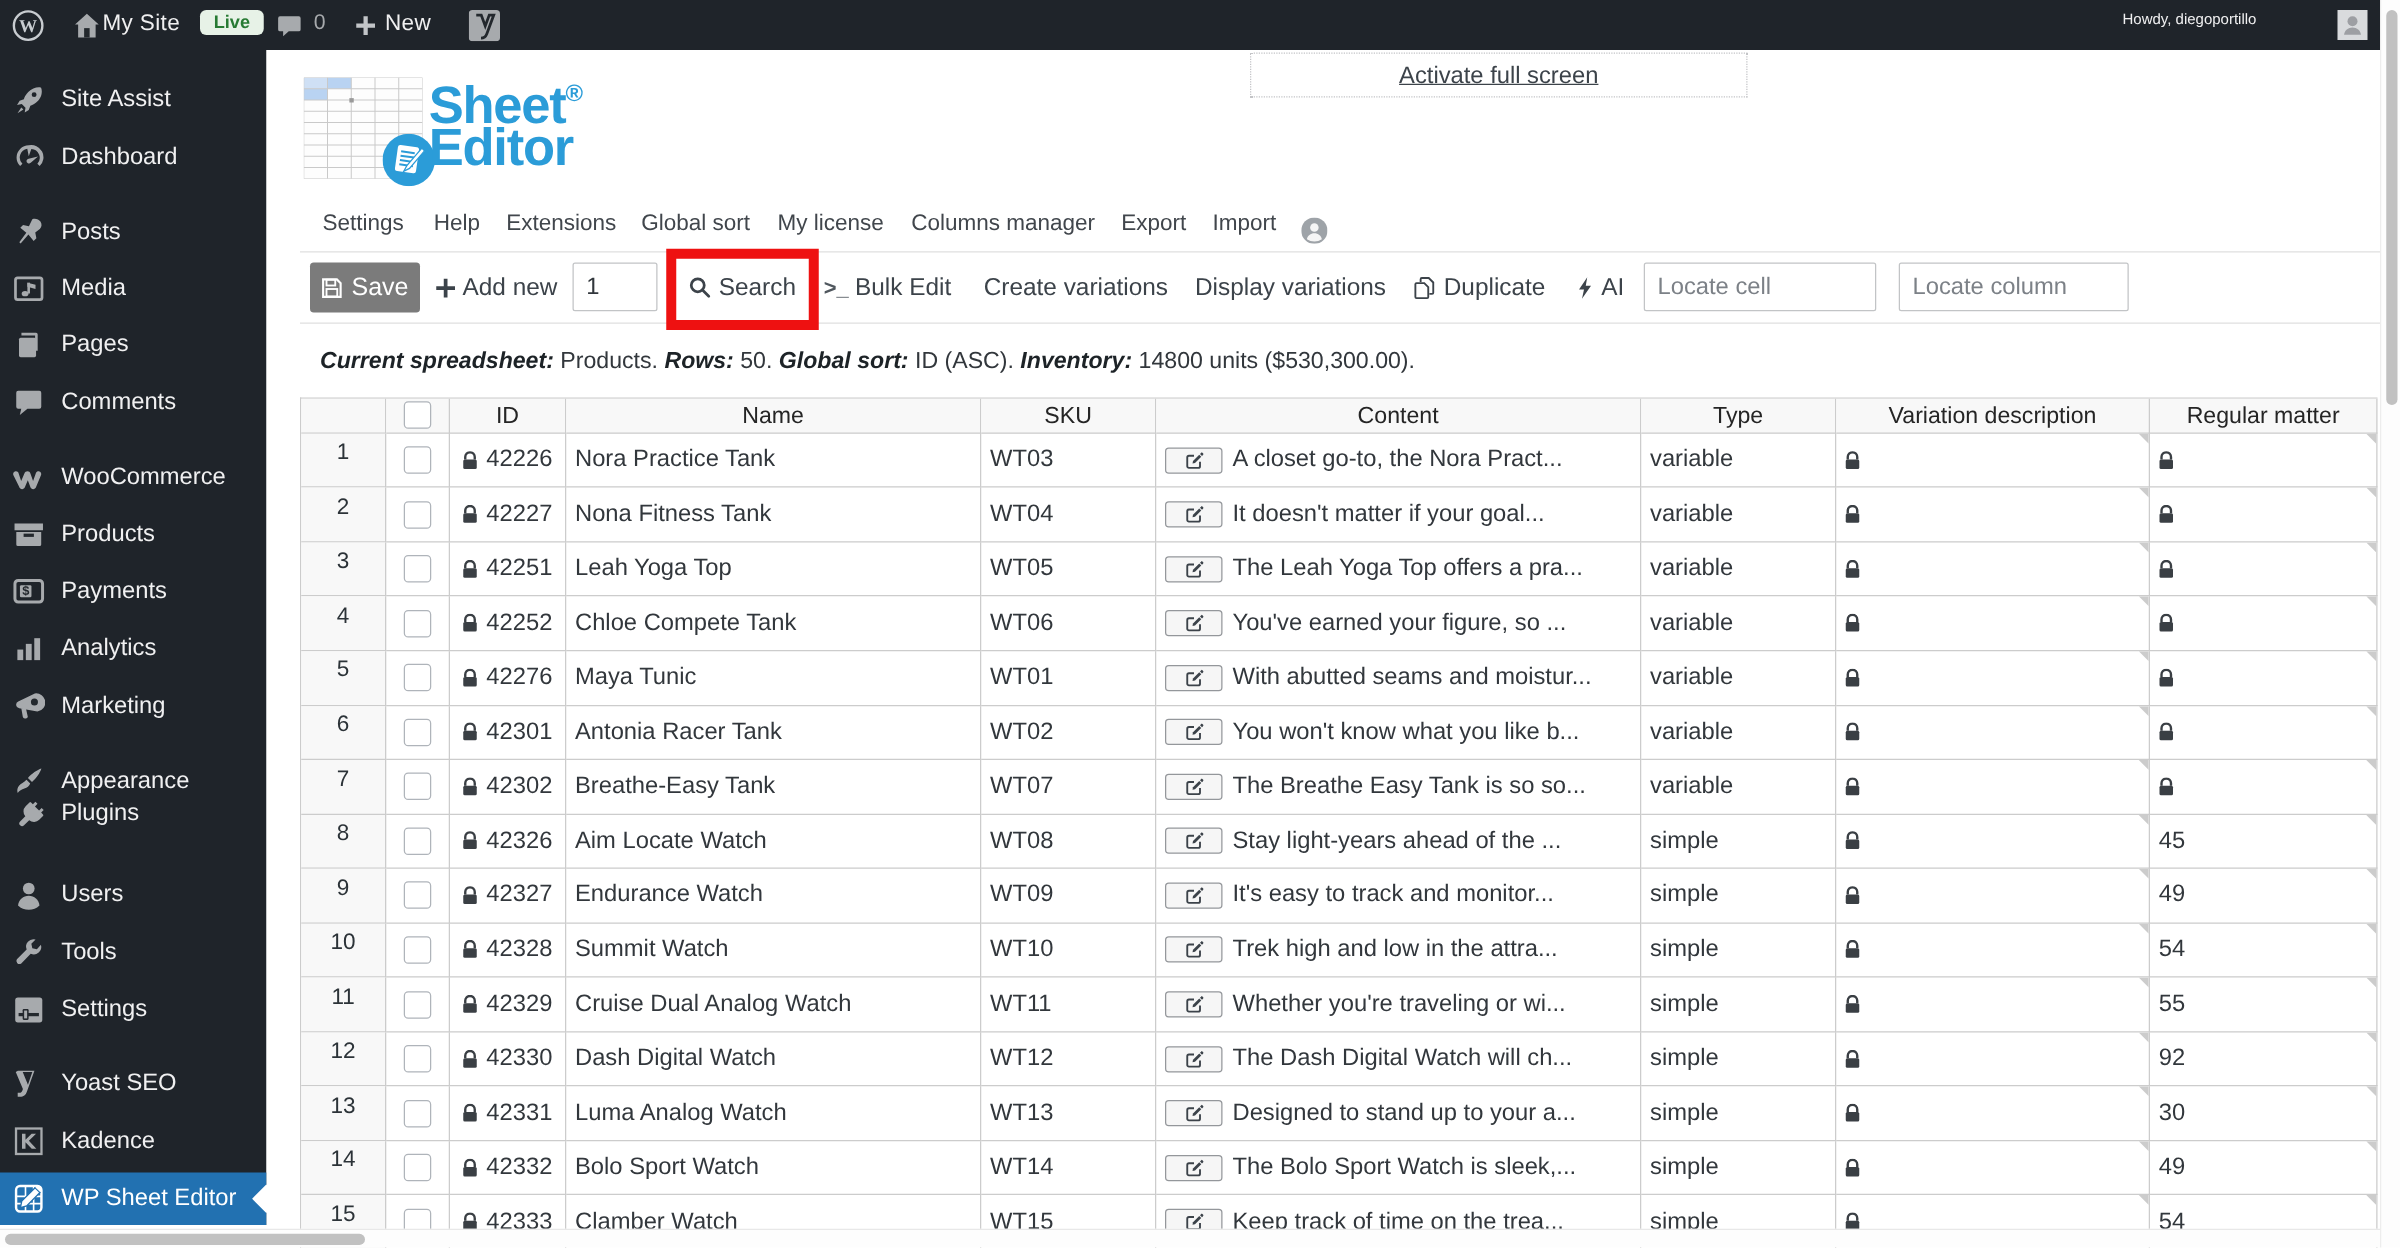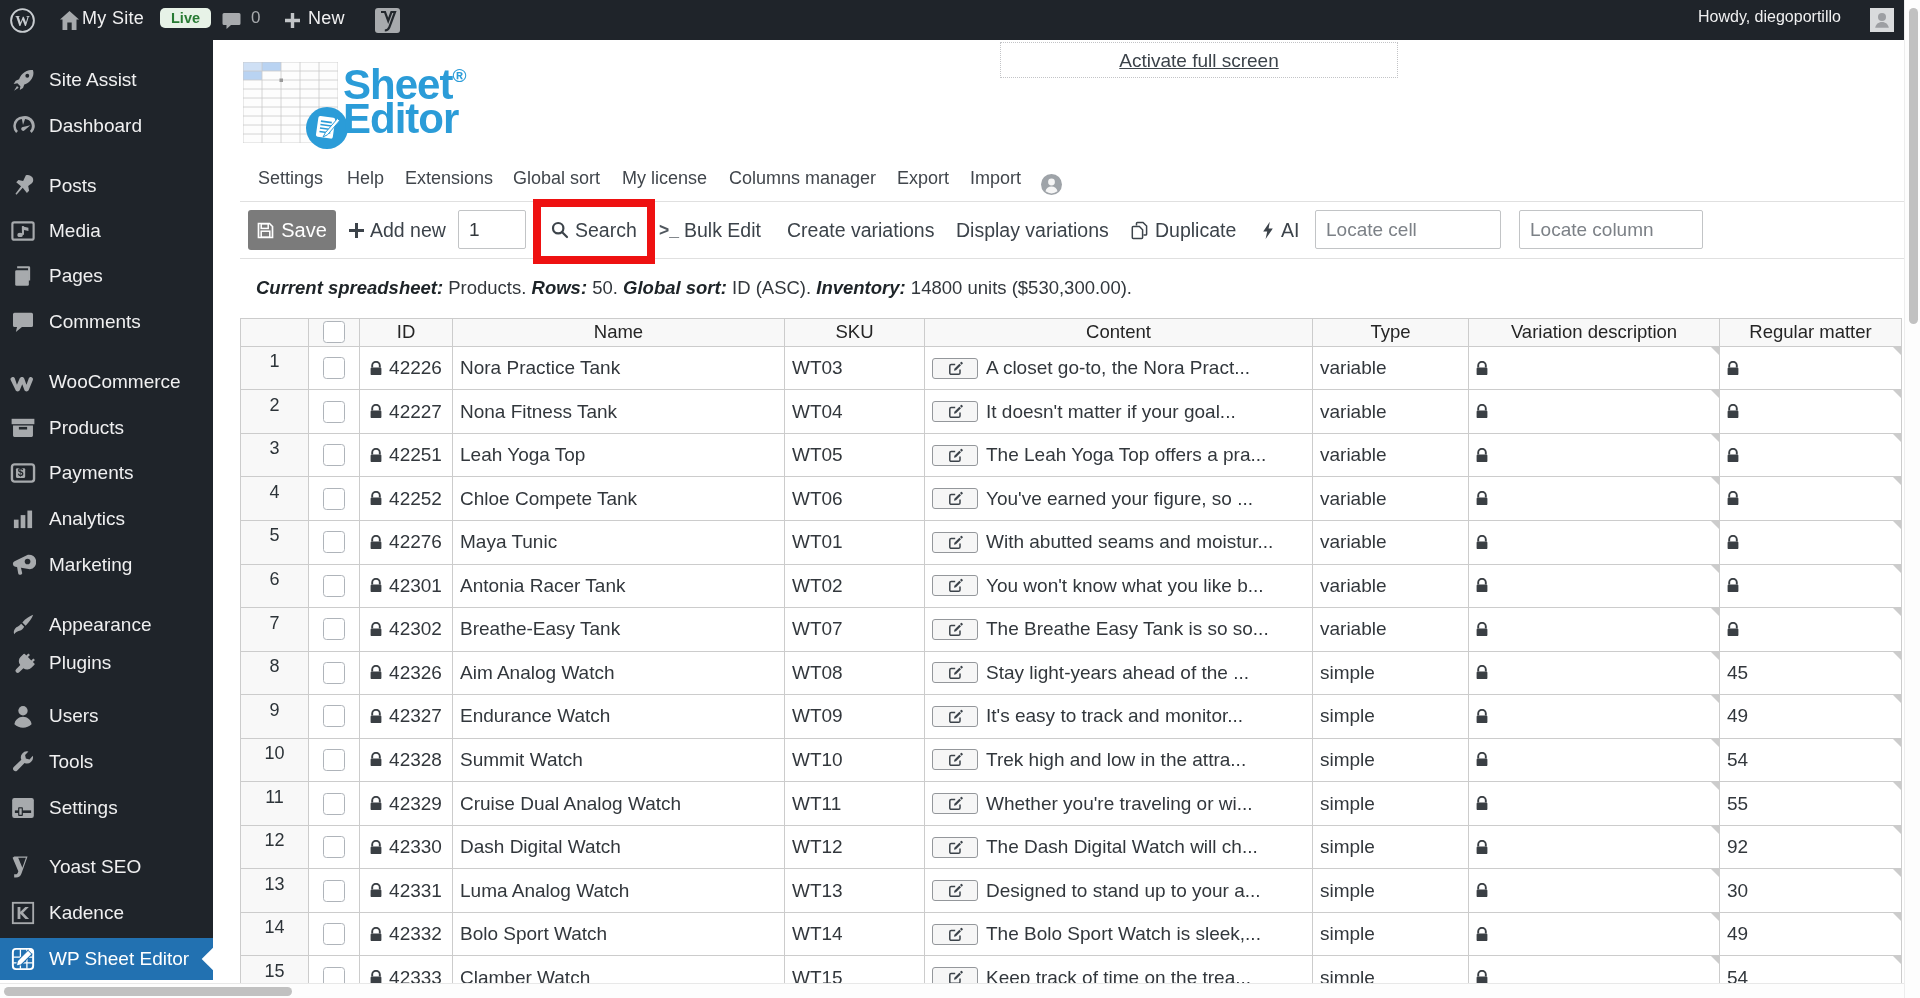--- a/index.html
+++ b/index.html
@@ -460,21 +460,21 @@
         <div class="c cb" style="width:51px">
           <span class="ckb"></span>
         </div>
         <div class="c id" style="width:93px">
           <svg class="lock" width="12" height="15" viewBox="0 0 12 15">
             <path d="M2.2 6.5 V4.6 a3.8 3.8 0 0 1 7.6 0 V6.5" fill="none" stroke="#3a3f44" stroke-width="1.9"></path>
             <rect x="0.6" y="6.5" width="10.8" height="7.6" rx="1.2" fill="#3a3f44"></rect>
           </svg>
           <span class="idv">42326</span>
         </div>
-        <div class="c tx" style="width:332px">Aim Analog Watch</div>
+        <div class="c tx" style="width:332px">Aim Locate Watch</div>
         <div class="c tx" style="width:140px">WT08</div>
         <div class="c ct" style="width:388px">
           <span class="editbtn">
             <svg width="15" height="15" viewBox="0 0 15 15">
               <path d="M12 8.4 v3.5 a1.4 1.4 0 0 1 -1.4 1.4 H3.2 a1.4 1.4 0 0 1 -1.4 -1.4 V5 a1.4 1.4 0 0 1 1.4 -1.4 h4" fill="none" stroke="#3c434a" stroke-width="1.5"></path>
               <path d="M6.4 7.7 L11.4 2.7 l1.6 1.6 L8 9.3 l-2 .4 z" fill="#3c434a"></path>
               <path d="M12 2.1 l1 -1 a0.6 0.6 0 0 1 .9 0 l0.7 0.7 a0.6 0.6 0 0 1 0 .9 l-1 1 z" fill="#3c434a"></path>
             </svg>
           </span>
           <span class="ctx">Stay light-years ahead of the ...</span>
@@ -783,21 +783,21 @@
     </svg>
 <span style="position:absolute;left:251px;top:8px;color:#a7aaad;font-size:17px">0</span>
 <svg width="17" height="17" viewBox="0 0 17 17" style="position:absolute;left:284px;top:12px">
       <path d="M8.5 1v15M1 8.5h15" stroke="#c2c5c8" stroke-width="3.4"></path>
     </svg>
 <span style="position:absolute;left:308px;top:8px;color:#f0f0f1;font-size:18px;letter-spacing:0.3px">New</span>
 <svg width="25" height="25" viewBox="0 0 25 25" style="position:absolute;left:375px;top:8px">
       <rect x="0" y="0" width="25" height="25" rx="3" fill="#a7aaad"></rect>
       <path d="M6 4h4l3.2 8.8L16.4 4H20l-5.6 15.2c-.9 2.4-2.2 3.3-4.6 3.3" fill="none" stroke="#23282d" stroke-width="2.2"></path>
     </svg>
-<span style="position:absolute;left:1698px;top:8px;color:#f0f0f1;font-size:16px">Howdy, diegoportillo</span>
+<span style="position:absolute;left:1698px;top:8px;color:#f0f0f1;font-size:12px">Howdy, diegoportillo</span>
 <span style="position:absolute;left:1870px;top:8px;width:24px;height:24px;background:#d9dbdd"><svg width="24" height="24" viewBox="0 0 24 24">
         <circle cx="12" cy="9" r="4" fill="#9d9fa3"></circle>
         <path d="M12 14c3.6 0 6.3 2.4 6.8 5.7H5.2C5.7 16.4 8.4 14 12 14z" fill="#9d9fa3"></path>
       </svg></span>
   </div>
 <div id="sidebar">
 <div class="sbi" style="top:17px">
       <span class="sbic">
         <svg viewBox="0 0 20 20">
           <g fill="#a7aaad">
@@ -909,21 +909,21 @@
       <span class="sbl">Marketing</span>
     </div>
 <div class="sbi" style="top:562px">
       <span class="sbic">
         <svg viewBox="0 0 20 20">
           <path fill="#a7aaad" d="M17.8 2.2c-2.6.8-6 3.2-8.3 5.8l2.5 2.5c2.6-2.3 5-5.7 5.8-8.3zM8.6 9.1l2.3 2.3c-.6 1.5-1.9 2.6-3.6 3.1-1.5.4-3.3 1.4-4.1 2.7-.6-1.9-.1-3.3.8-4.5 1-1.2 3.2-1.8 4.6-3.6z"></path>
         </svg>
       </span>
       <span class="sbl">Appearance</span>
     </div>
-<div class="sbi" style="top:600px">
+<div class="sbi" style="top:588px">
       <span class="sbic">
         <svg viewBox="0 0 20 20">
           <path fill="#a7aaad" d="M13.1 4.1V1.9h1.8v2.2h1.6a.7.7 0 0 1 .7.7v3.3a4.5 4.5 0 0 1-4.2 4.5v4.5a1.7 1.7 0 0 1-3.4 0V12.6A4.5 4.5 0 0 1 5.4 8.1V4.8a.7.7 0 0 1 .7-.7h1.6V1.9h1.8v2.2z" transform="rotate(45 10 10)"></path>
         </svg>
       </span>
       <span class="sbl">Plugins</span>
     </div>
 <div class="sbi" style="top:653px">
       <span class="sbic">
         <svg viewBox="0 0 20 20">

